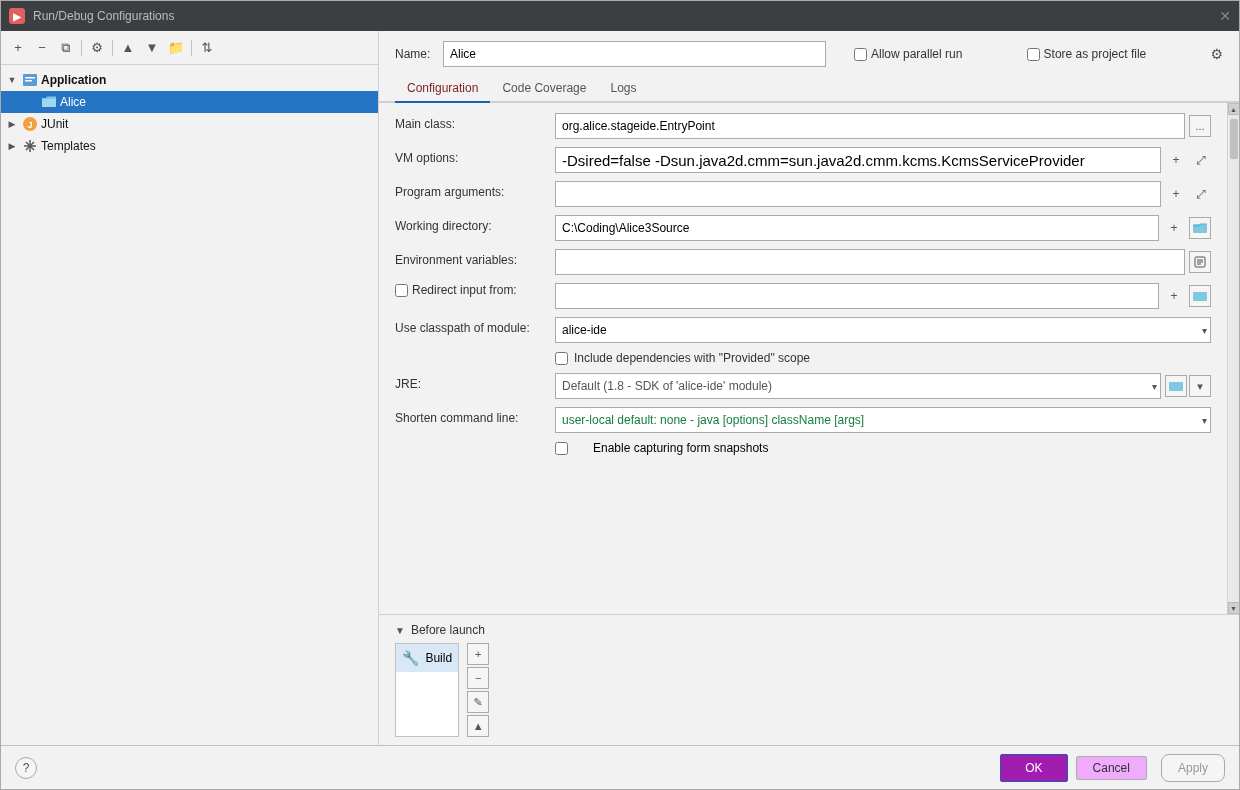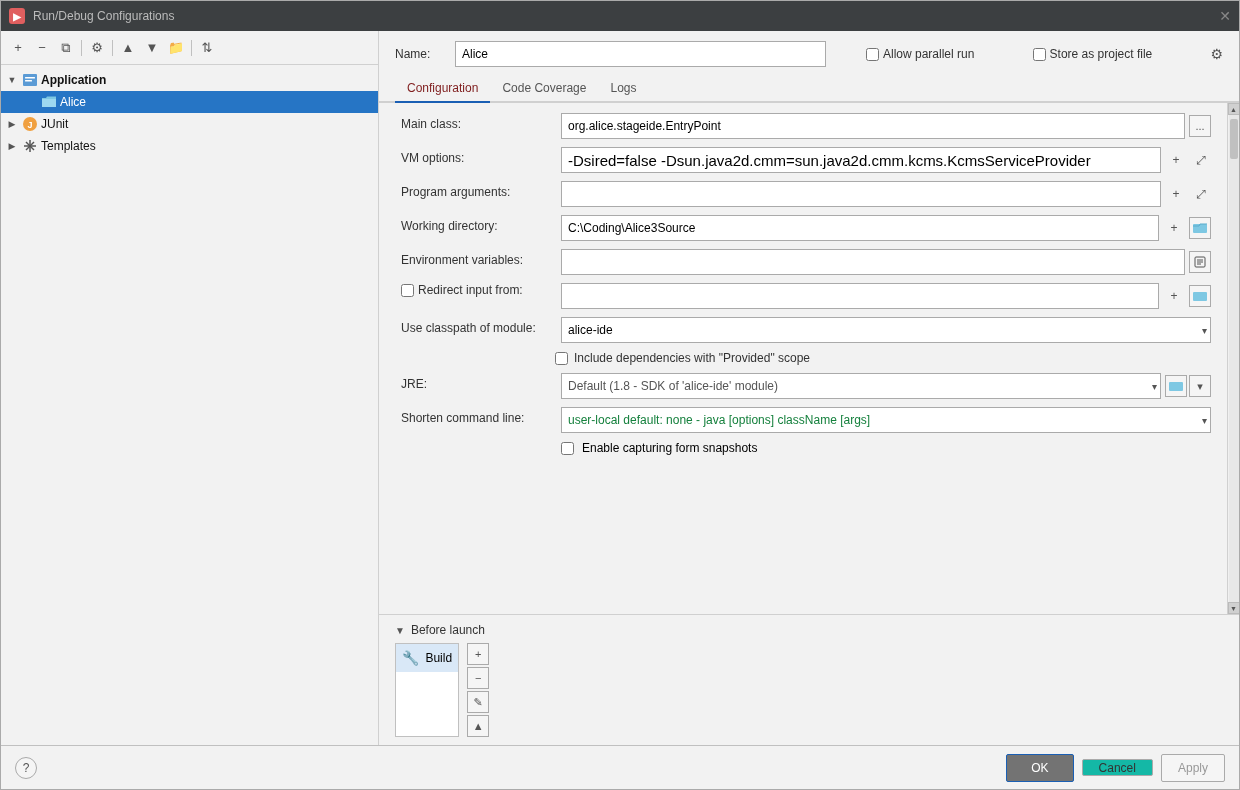--- a/index.html
+++ b/index.html
@@ -136,21 +136,21 @@
       flex: 1;
       display: flex;
       flex-direction: column;
       background: #f2f2f2;
       overflow: hidden;
     }
     .name-row {
       display: flex;
       align-items: center;
       padding: 10px 16px 8px 16px;
-      gap: 20px;
+      gap: 8px;
       flex-shrink: 0;
     }
     .name-label {
       font-size: 12px;
       color: #333;
       width: 40px;
     }
     .name-input {
       flex: 1;
       max-width: 420px;
@@ -213,21 +213,20 @@
       align-items: flex-start;
       margin-bottom: 8px;
       min-height: 26px;
     }
     .form-label {
       width: 160px;
       flex-shrink: 0;
       font-size: 12px;
       color: #333;
       padding-top: 4px;
-      margin-left: 6px;
     }
     .form-input-wrap {
       flex: 1;
       display: flex;
       align-items: center;
       gap: 4px;
     }
     .form-input {
       flex: 1;
       height: 26px;
@@ -392,46 +391,47 @@
       color: #555;
     }
     .bottom-right-btns {
       display: flex;
       gap: 8px;
       align-items: center;
     }
     .btn-primary {
       height: 28px;
       padding: 0 24px;
-      background: #737373;
+      background: #a21caf;
       color: white;
       border: 1px solid #1a5fb4;
       cursor: pointer;
       font-size: 12px;
       border-radius: 2px;
     }
     .btn-default {
-      height: 17px;
+      height: 24px;
       padding: 0 16px;
-      background: #14b8a6;
+      background: #f0abfc;
       color: #333;
       border: 1px solid #aaa;
       cursor: pointer;
       font-size: 12px;
       border-radius: 2px;
     }
     .btn-apply {
       height: 28px;
       padding: 0 16px;
       background: #f5f5f5;
       color: #999;
       border: 1px solid #aaa;
       cursor: pointer;
       font-size: 12px;
-      border-radius: 2px;
+      border-radius: 8px;
+      margin-left: 6px;
     }
     
     ::-webkit-scrollbar { width: 8px; height: 8px; }
     ::-webkit-scrollbar-track { background: #f0f0f0; }
     ::-webkit-scrollbar-thumb { background: #c0c0c0; border-radius: 4px; }
     .vertical-scrollbar {
       width: 12px;
       background: #f0f0f0;
       border-left: 1px solid #d0d0d0;
       display: flex;
@@ -722,21 +722,21 @@
                   <option>user-local default: none - java [options] className [args]</option>
                 </select>
                 <span class="select-chevron">▾</span>
               </div>
             </div>
 
             <div class="form-row">
               <span class="form-label"></span>
               <div class="form-input-wrap">
                 <input type="checkbox" style="">
-                <span style="margin-left:4px;text-align:right;">Enable capturing form snapshots</span>
+                <span style="margin-left:21px;text-align:right;">Enable capturing form snapshots</span>
               </div>
             </div>
 
           </div>
 
           <div class="vertical-scrollbar">
             <div class="scrollbar-btn">▲</div>
             <div class="scrollbar-track">
               <div class="scrollbar-thumb"></div>
             </div>

